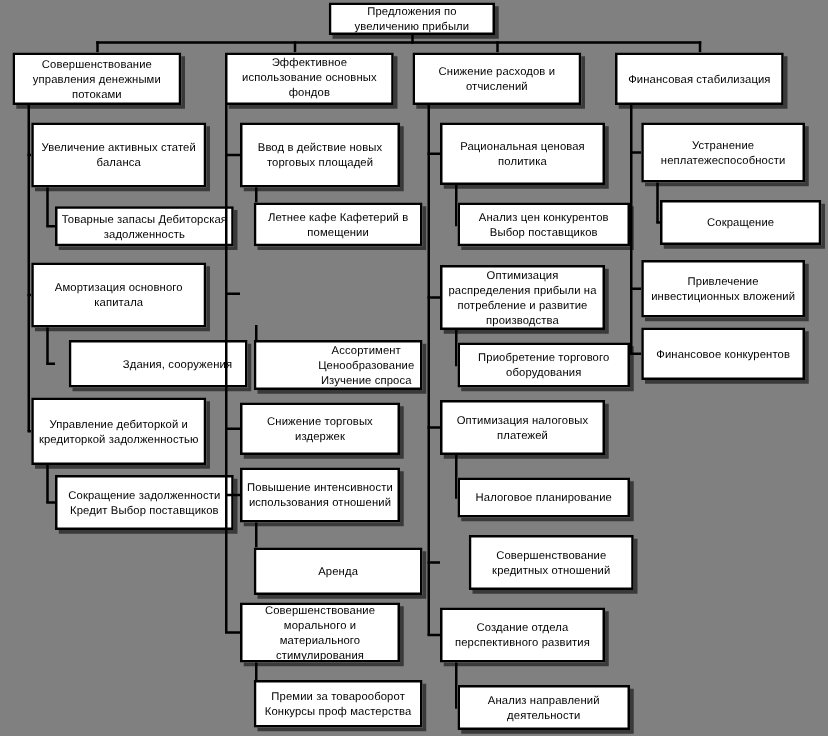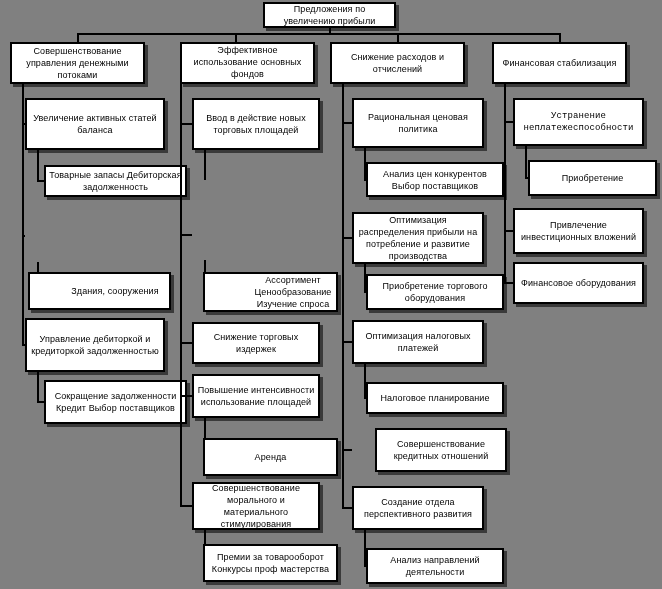--- a/index.html
+++ b/index.html
@@ -79,23 +79,26 @@
     <div class="conn h" style="left: 22px; top: 123px; width: 3px; height: 2px;"></div>
     <div class="node lvl2" style="left: 25px; top: 98px; width: 140px; height: 52px;">
       <span>Увеличение активных статей баланса</span>
     </div>
     <div class="conn v" style="left: 37px; top: 150px; width: 2px; height: 31px;"></div>
     <div class="conn h" style="left: 37px; top: 180px; width: 7px; height: 2px;"></div>
     <div class="node lvl3" style="left: 44px; top: 165px; width: 143px; height: 32px;">
       <span>Товарные запасы Дебиторская задолженность</span>
     </div>
     <div class="conn h" style="left: 22px; top: 235px; width: 3px; height: 2px;"></div>
+    <div class="node lvl2" style="left: 25px; top: 210px; width: 140px; height: 52px;">
+      <span>Амортизация основного капитала</span>
+    </div>
     <div class="conn v" style="left: 37px; top: 262px; width: 2px; height: 29px;"></div>
     <div class="conn h" style="left: 37px; top: 290px; width: 7px; height: 2px;"></div>
-    <div class="node lvl3" style="left: 28px; top: 272px; width: 143px; height: 38px; padding-left: 34px;">
+    <div class="node lvl3" style="left: 55px; top: 272px; width: 143px; height: 38px; padding-left: 34px;">
       <span>Здания, сооружения</span>
     </div>
     <div class="conn h" style="left: 22px; top: 344px; width: 3px; height: 2px;"></div>
     <div class="node lvl2" style="left: 25px; top: 318px; width: 140px; height: 54px;">
       <span>Управление дебиторкой и кредиторкой задолженностью</span>
     </div>
     <div class="conn v" style="left: 37px; top: 372px; width: 2px; height: 30px;"></div>
     <div class="conn h" style="left: 37px; top: 401px; width: 7px; height: 2px;"></div>
     <div class="node lvl3" style="left: 44px; top: 380px; width: 143px; height: 44px;">
       <span>Сокращение задолженности Кредит Выбор поставщиков</span>
@@ -103,33 +106,36 @@
     <div class="node head" style="left: 180px; top: 42px; width: 135px; height: 42px; align-items: flex-end;">
       <span>Эффективное использование основных фондов</span>
     </div>
     <div class="conn v" style="left: 180px; top: 84px; width: 2px; height: 422px;"></div>
     <div class="conn h" style="left: 180px; top: 123px; width: 12px; height: 2px;"></div>
     <div class="node lvl2" style="left: 192px; top: 98px; width: 128px; height: 52px;">
       <span>Ввод в действие новых торговых площадей</span>
     </div>
     <div class="conn v" style="left: 204px; top: 150px; width: 2px; height: 30px;"></div>
     <div class="conn h" style="left: 204px; top: 179px; height: 2px;"></div>
+    <div class="node lvl3" style="left: 203px; top: 162px; width: 135px; height: 35px;">
+      <span>Летнее кафе Кафетерий в помещении</span>
+    </div>
     <div class="conn h" style="left: 180px; top: 234px; width: 12px; height: 2px;"></div>
     <div class="conn v" style="left: 204px; top: 260px; width: 2px; height: 32px;"></div>
     <div class="conn h" style="left: 204px; top: 291px; height: 2px;"></div>
     <div class="node lvl3" style="left: 203px; top: 272px; width: 135px; height: 40px; padding-left: 48px;">
       <span>Ассортимент Ценообразование Изучение спроса</span>
     </div>
     <div class="conn h" style="left: 180px; top: 342px; width: 12px; height: 2px;"></div>
     <div class="node lvl2" style="left: 192px; top: 322px; width: 128px; height: 42px;">
       <span>Снижение торговых издержек</span>
     </div>
     <div class="conn h" style="left: 180px; top: 395px; width: 12px; height: 2px;"></div>
     <div class="node lvl2" style="left: 192px; top: 374px; width: 128px; height: 44px;">
-      <span>Повышение интенсивности использование площадей</span>
+      <span>Повышение интенсивности использования отношений</span>
     </div>
     <div class="conn v" style="left: 204px; top: 418px; width: 2px; height: 39px;"></div>
     <div class="conn h" style="left: 204px; top: 456px; height: 2px;"></div>
     <div class="node lvl3" style="left: 203px; top: 438px; width: 135px; height: 38px; text-align: center;">
       <span>Аренда</span>
     </div>
     <div class="conn h" style="left: 180px; top: 505px; width: 12px; height: 2px;"></div>
     <div class="node lvl2" style="left: 192px; top: 482px; width: 128px; height: 48px;">
       <span>Совершенствование морального и материального стимулирования</span>
     </div>
@@ -180,29 +186,29 @@
     <div class="conn v" style="left: 364px; top: 530px; width: 2px; height: 36px;"></div>
     <div class="conn h" style="left: 364px; top: 565px; width: 2px; height: 2px;"></div>
     <div class="node lvl3" style="left: 366px; top: 548px; width: 138px; height: 36px;">
       <span>Анализ направлений деятельности</span>
     </div>
     <div class="node head" style="left: 492px; top: 42px; width: 135px; height: 42px;">
       <span>Финансовая стабилизация</span>
     </div>
     <div class="conn v" style="left: 504px; top: 84px; width: 2px; height: 199px;"></div>
     <div class="conn h" style="left: 504px; top: 121px; width: 9px; height: 2px;"></div>
-    <div class="node lvl2" style="left: 513px; top: 98px; width: 131px; height: 48px; font-family: Liberation Mono, monospace;">
+    <div class="node lvl2" style="left: 513px; top: 98px; width: 131px; height: 48px;">
       <span>Устранение неплатежеспособности</span>
     </div>
     <div class="conn v" style="left: 525px; top: 146px; width: 2px; height: 32px;"></div>
     <div class="conn h" style="left: 525px; top: 177px; width: 3px; height: 2px;"></div>
     <div class="node lvl3" style="left: 528px; top: 160px; width: 129px; height: 36px;">
-      <span>Приобретение</span>
+      <span>Сокращение</span>
     </div>
     <div class="conn h" style="left: 504px; top: 230px; width: 9px; height: 2px;"></div>
     <div class="node lvl2" style="left: 513px; top: 208px; width: 131px; height: 46px;">
       <span>Привлечение инвестиционных вложений</span>
     </div>
     <div class="conn h" style="left: 504px; top: 282px; width: 9px; height: 2px;"></div>
     <div class="node lvl2" style="left: 513px; top: 262px; width: 131px; height: 42px;">
-      <span>Финансовое оборудования</span>
+      <span>Финансовое конкурентов</span>
     </div>
   </div>
 
 </body></html>

